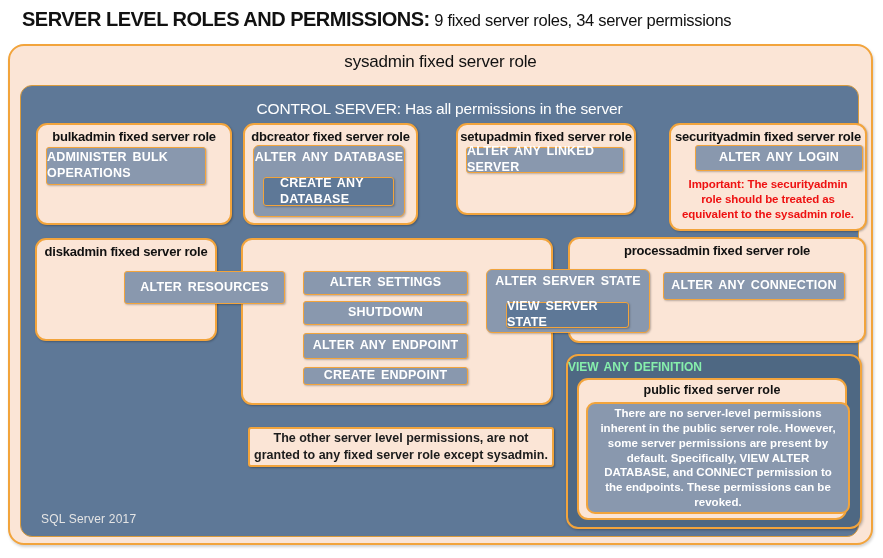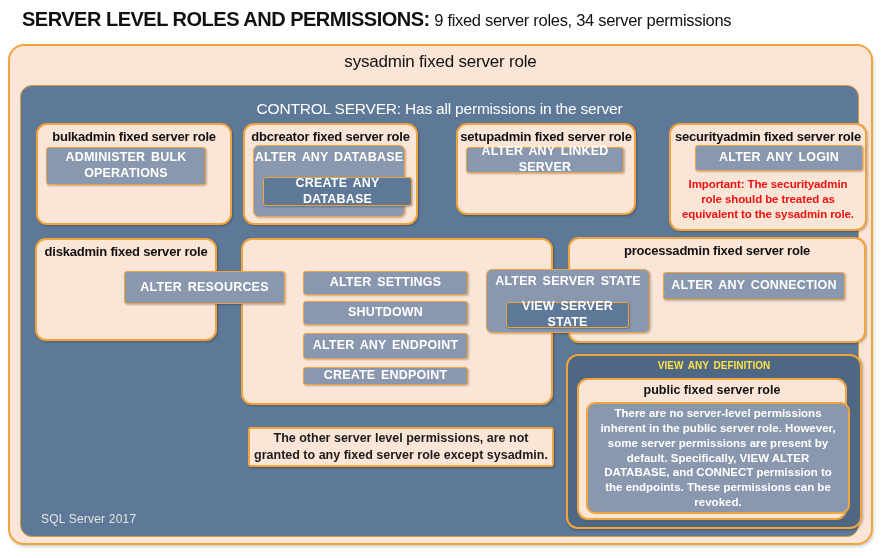--- a/index.html
+++ b/index.html
@@ -36,21 +36,21 @@
     border:2px solid #F2A43C; border-radius:11px;
     box-shadow:1px 1px 2px rgba(0,0,0,0.25);
   }
   .role-title { position:absolute; left:0; right:0; top:4px; text-align:center;
     font-size:13px; font-weight:bold; letter-spacing:-0.2px; color:#111; }
 
   .perm {
     position:absolute; box-sizing:border-box;
     background:#8998AE; border:1.5px solid #F2A43C; border-radius:3px;
     color:#ffffff; font-size:12.5px; font-weight:bold;
-    letter-spacing:0.2px; word-spacing:2px; text-align:center;
+    letter-spacing:0.2px; word-spacing:2px; text-align:left;
     display:flex; align-items:center; justify-content:center;
     box-shadow:1px 1px 2px rgba(0,0,0,0.25); line-height:1.25;
   }
   .perm-container { align-items:flex-start; padding-top:4px; border-radius:6px; }
   .perm-dark { background:#5E7897; }
 
   .note-red { position:absolute; left:6px; right:6px; top:52px; text-align:center;
     color:#EE1111; font-size:11.5px; font-weight:bold; line-height:1.3; letter-spacing:-0.1px; }
 
   .footnote-box {
@@ -59,22 +59,22 @@
     box-shadow:1px 1px 2px rgba(0,0,0,0.3);
     display:flex; align-items:center; justify-content:center; text-align:center;
     font-size:12.5px; font-weight:bold; color:#1c1c1c; line-height:1.35;
   }
 
   .vad-box {
     position:absolute; left:545px; top:268px; width:292px; height:171px;
     background:#4E6883; border:2px solid #F2A43C; border-radius:12px;
     box-shadow:1px 1px 3px rgba(0,0,0,0.3);
   }
-  .vad-label { position:absolute; left:0; right:0; top:4px; text-align:center;
-    color:#fde047; font-size:10px; font-weight:bold; word-spacing:2px; }
+  .vad-label { position:absolute; left:0; right:0; top:4px; 
+    color:#86efac; font-size:12px; font-weight:bold; word-spacing:2px; }
   .public-box {
     position:absolute; left:9px; top:22px; width:266px; height:138px;
     background:#FBE5D6; border:2px solid #F2A43C; border-radius:11px;
   }
   .public-title { position:absolute; left:0; right:0; top:3px; text-align:center;
     font-size:12.5px; font-weight:bold; color:#111; }
   .public-note {
     position:absolute; left:7px; top:22px; width:248px; height:104px;
     background:#8998AE; border:2px solid #F2A43C; border-radius:9px;
     color:#ffffff; font-size:11.5px; font-weight:bold; line-height:1.3;
@@ -100,21 +100,21 @@
 
       <div class="role" style="left:15px; top:37px; width:176px; height:98px;padding-left:16px;">
         <div class="role-title">bulkadmin fixed server role</div>
         <div class="perm" style="left:8px; top:22px; width:160px; height:38px;">ADMINISTER BULK OPERATIONS</div>
       </div>
 
       <div class="role" style="left:222px; top:37px; width:171px; height:98px;">
         <div class="role-title">dbcreator fixed server role</div>
         <div class="perm perm-container" style="left:8px; top:20px; width:152px; height:72px;">
           <span>ALTER ANY DATABASE</span>
-          <div class="perm perm-dark" style="left:9px; top:31px; width:149px; height:29px;">CREATE ANY DATABASE</div>
+          <div class="perm perm-dark" style="left:9px; top:31px; width:131px; height:29px;padding-left:16px;">CREATE ANY DATABASE</div>
         </div>
       </div>
 
       <div class="role" style="left:435px; top:37px; width:176px; height:88px;">
         <div class="role-title">setupadmin fixed server role</div>
         <div class="perm" style="left:8px; top:22px; width:158px; height:26px;">ALTER ANY LINKED SERVER</div>
       </div>
 
       <div class="role" style="left:648px; top:37px; width:194px; height:104px;">
         <div class="role-title">securityadmin fixed server role</div>

